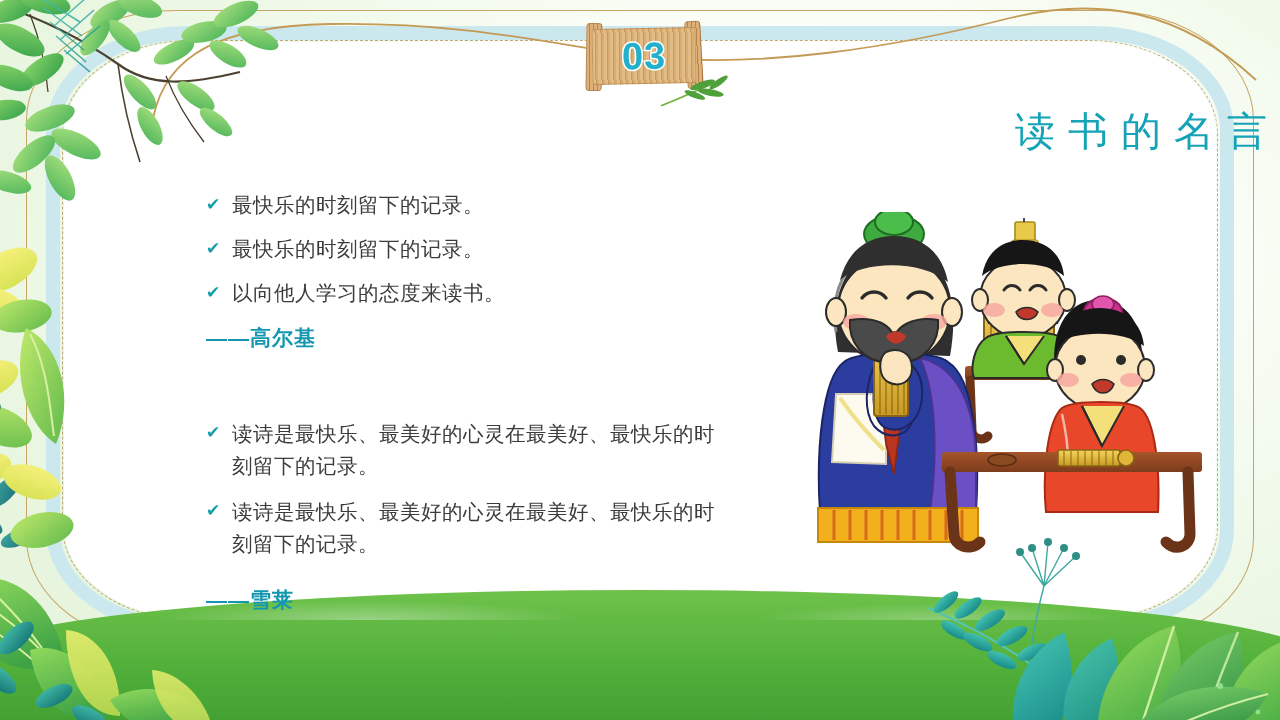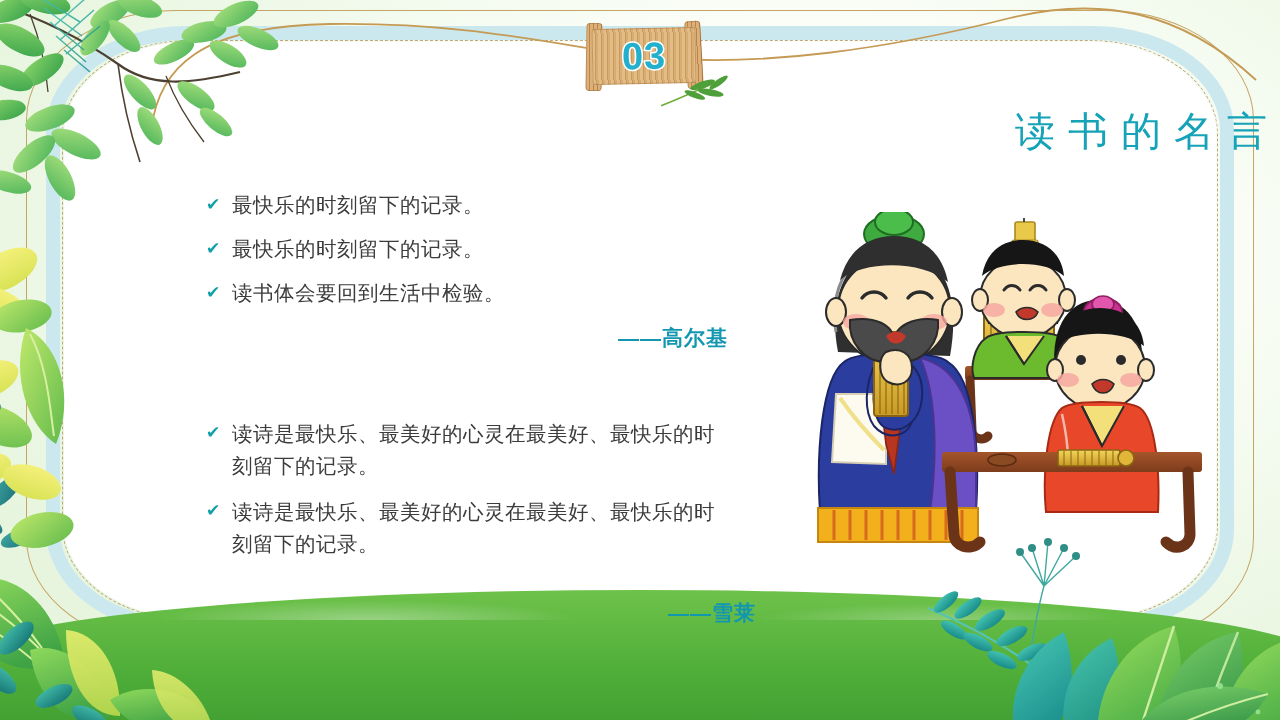--- a/index.html
+++ b/index.html
@@ -103,24 +103,24 @@
   .grp2 { margin-top:66px; }
   .li { display:flex; align-items:flex-start; margin-bottom:14px; }
   .li .ck {
     flex:0 0 auto; width:26px; color:#13a0a8; font-size:17px; line-height:30px;
   }
   .li .tx {
     color:#3c3c3c; font-size:20.5px; line-height:30px; letter-spacing:.5px;
   }
   .li.wrap .tx { line-height:32px; width:500px; }
   .attr {
-    text-align:right; color:#1397b0; font-size:21px; font-weight:bold;
+    color:#1397b0; font-size:21px; font-weight:bold;
     letter-spacing:1px; margin-top:16px; padding-right:38px;
   }
-  .grp2 .attr { padding-right:10px; margin-top:39px; }
+  .grp2 .attr { padding-right:10px; margin-top:26px; }
 
   
   .art { position:absolute; left:790px; top:212px; width:420px; height:380px; z-index:9; }
 
   .leaf-tl { position:absolute; left:-10px; top:-8px; z-index:5; }
   .foliage-l { position:absolute; left:-30px; top:230px; z-index:5; }
   .foliage-br { position:absolute; right:-20px; bottom:-30px; z-index:10; }
   .foliage-bl { position:absolute; left:-30px; bottom:-20px; z-index:10; }
 </style>
 </head>
@@ -252,21 +252,21 @@
       <div class="li">
         <span class="ck">✔</span>
         <span class="tx">最快乐的时刻留下的记录。</span>
       </div>
       <div class="li">
         <span class="ck">✔</span>
         <span class="tx">最快乐的时刻留下的记录。</span>
       </div>
       <div class="li">
         <span class="ck">✔</span>
-        <span class="tx">读书体会要回到生活中检验。</span>
+        <span class="tx">以向他人学习的态度来读书。</span>
       </div>
       <div class="attr">——高尔基</div>
     </div>
 
     <div class="grp2">
       <div class="li wrap">
         <span class="ck">✔</span>
         <span class="tx">读诗是最快乐、最美好的心灵在最美好、最快乐的时刻留下的记录。</span>
       </div>
       <div class="li wrap">

